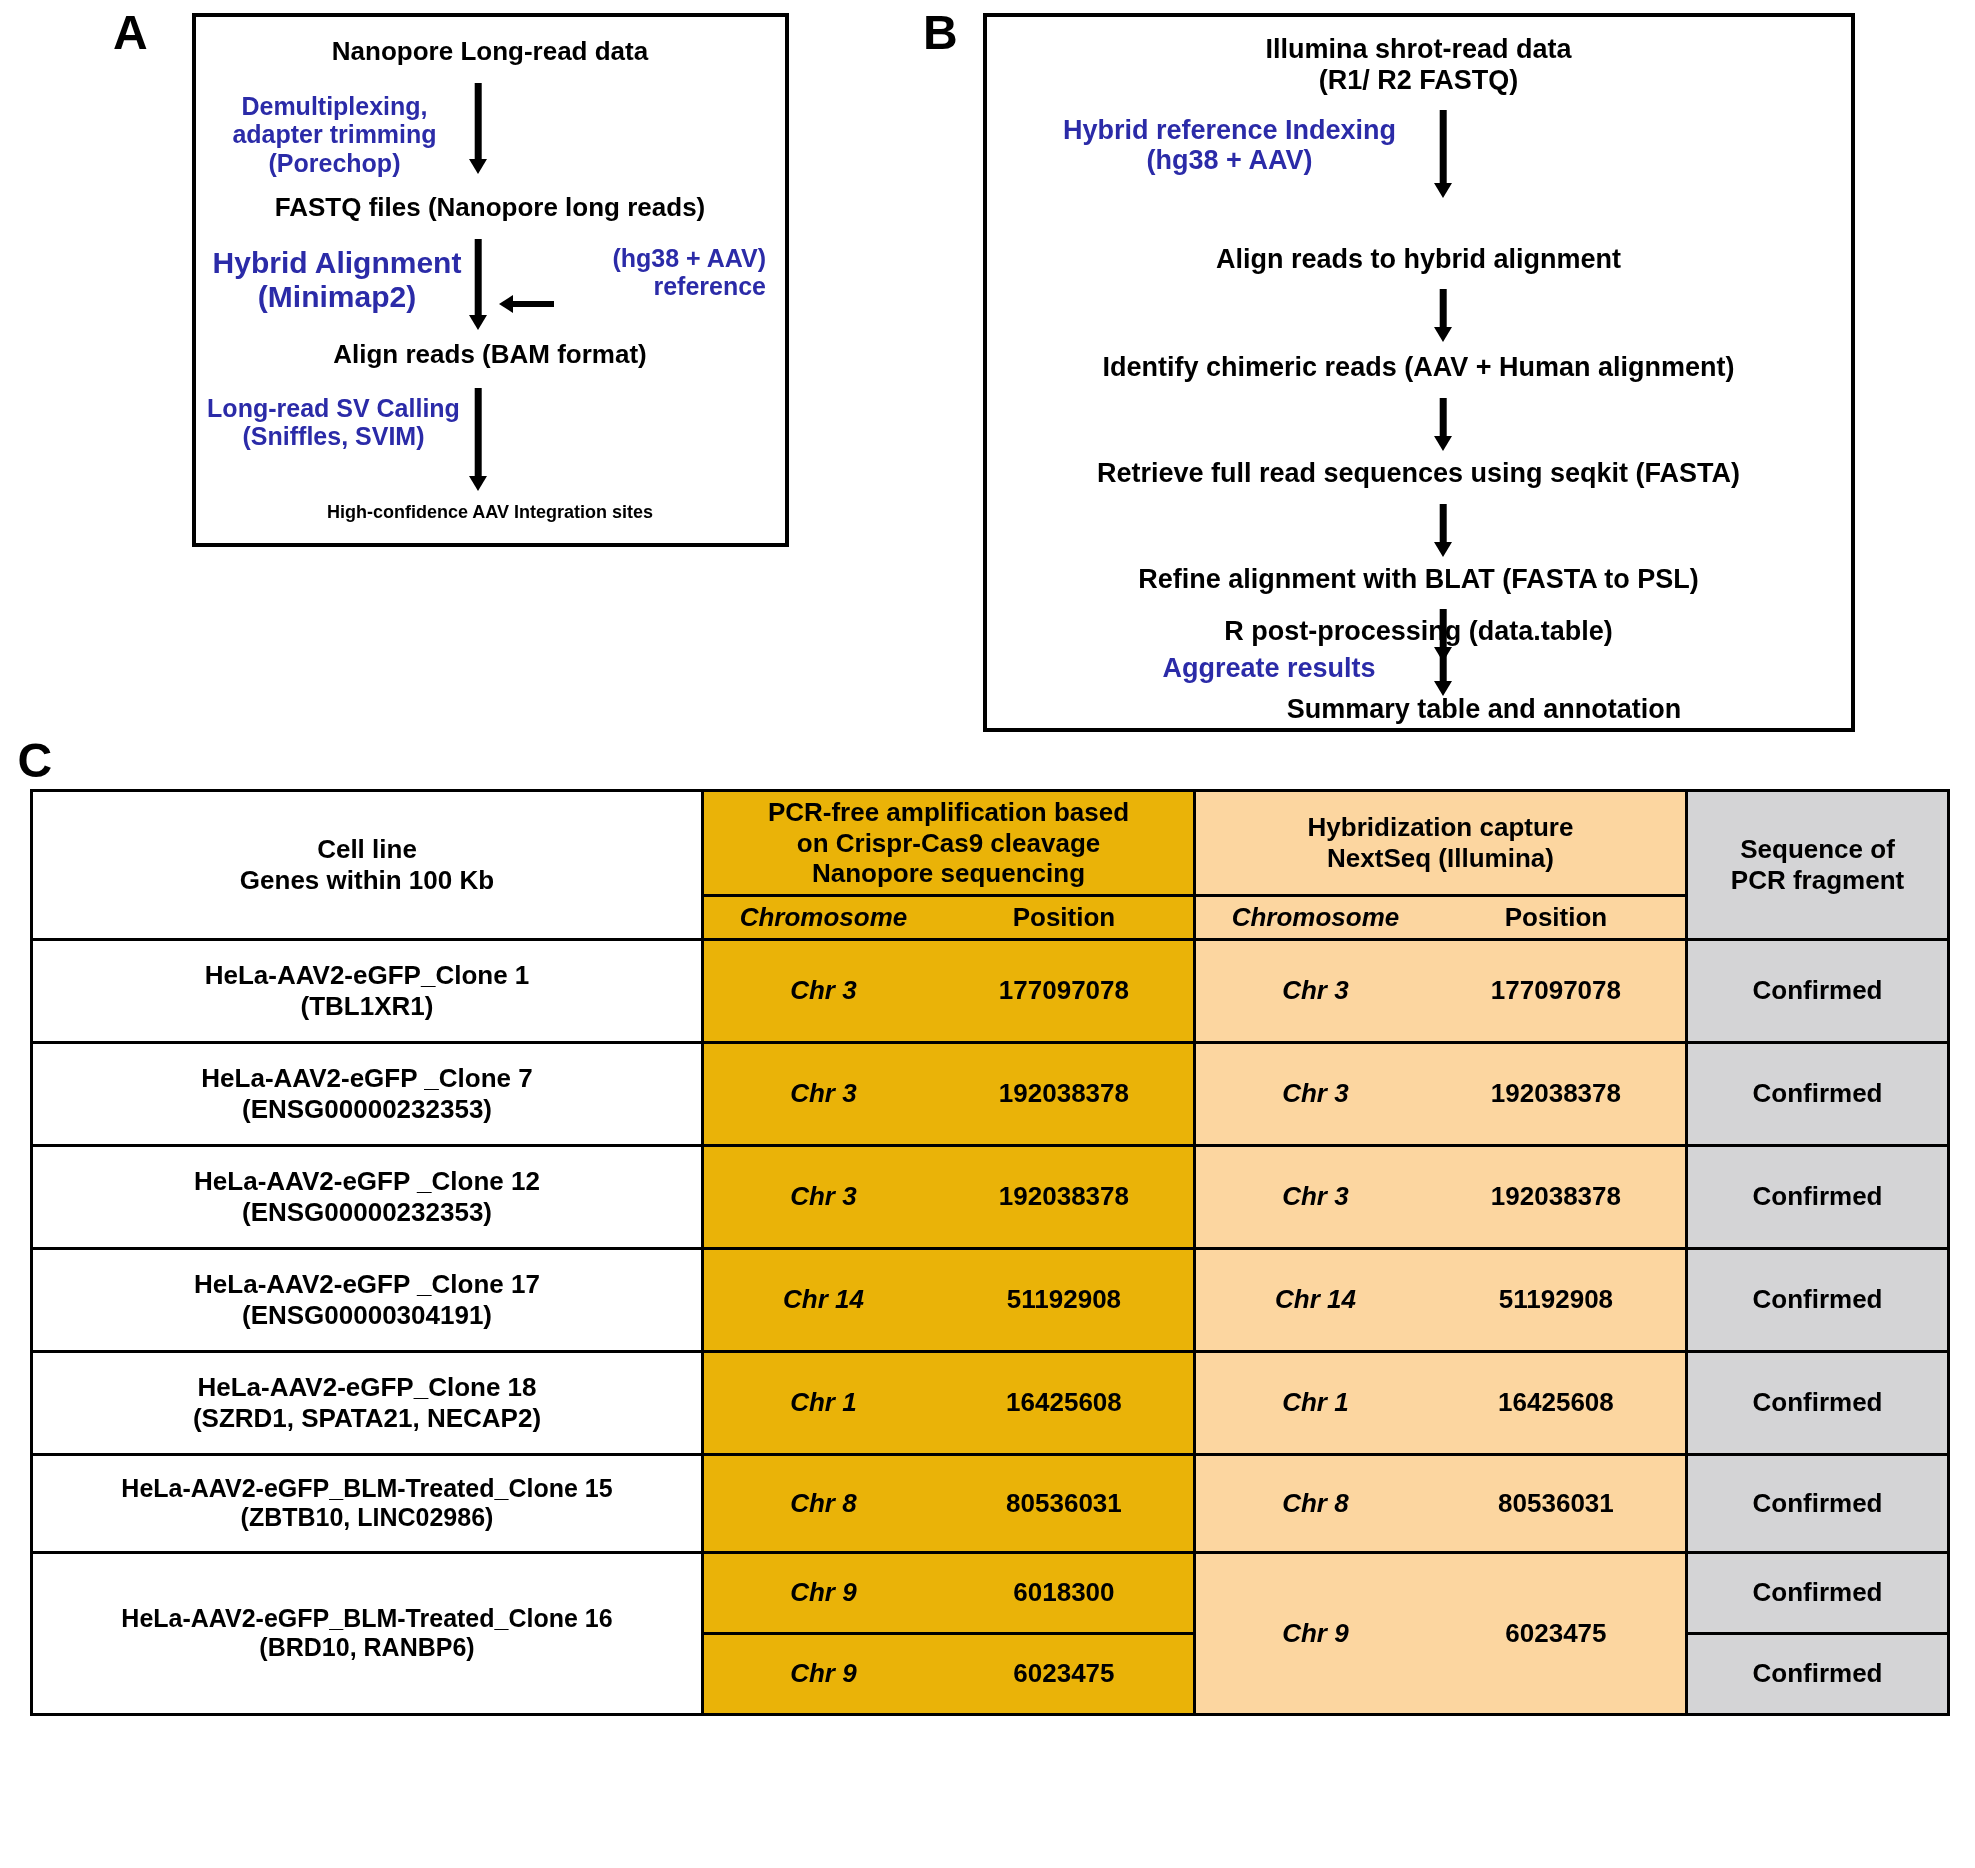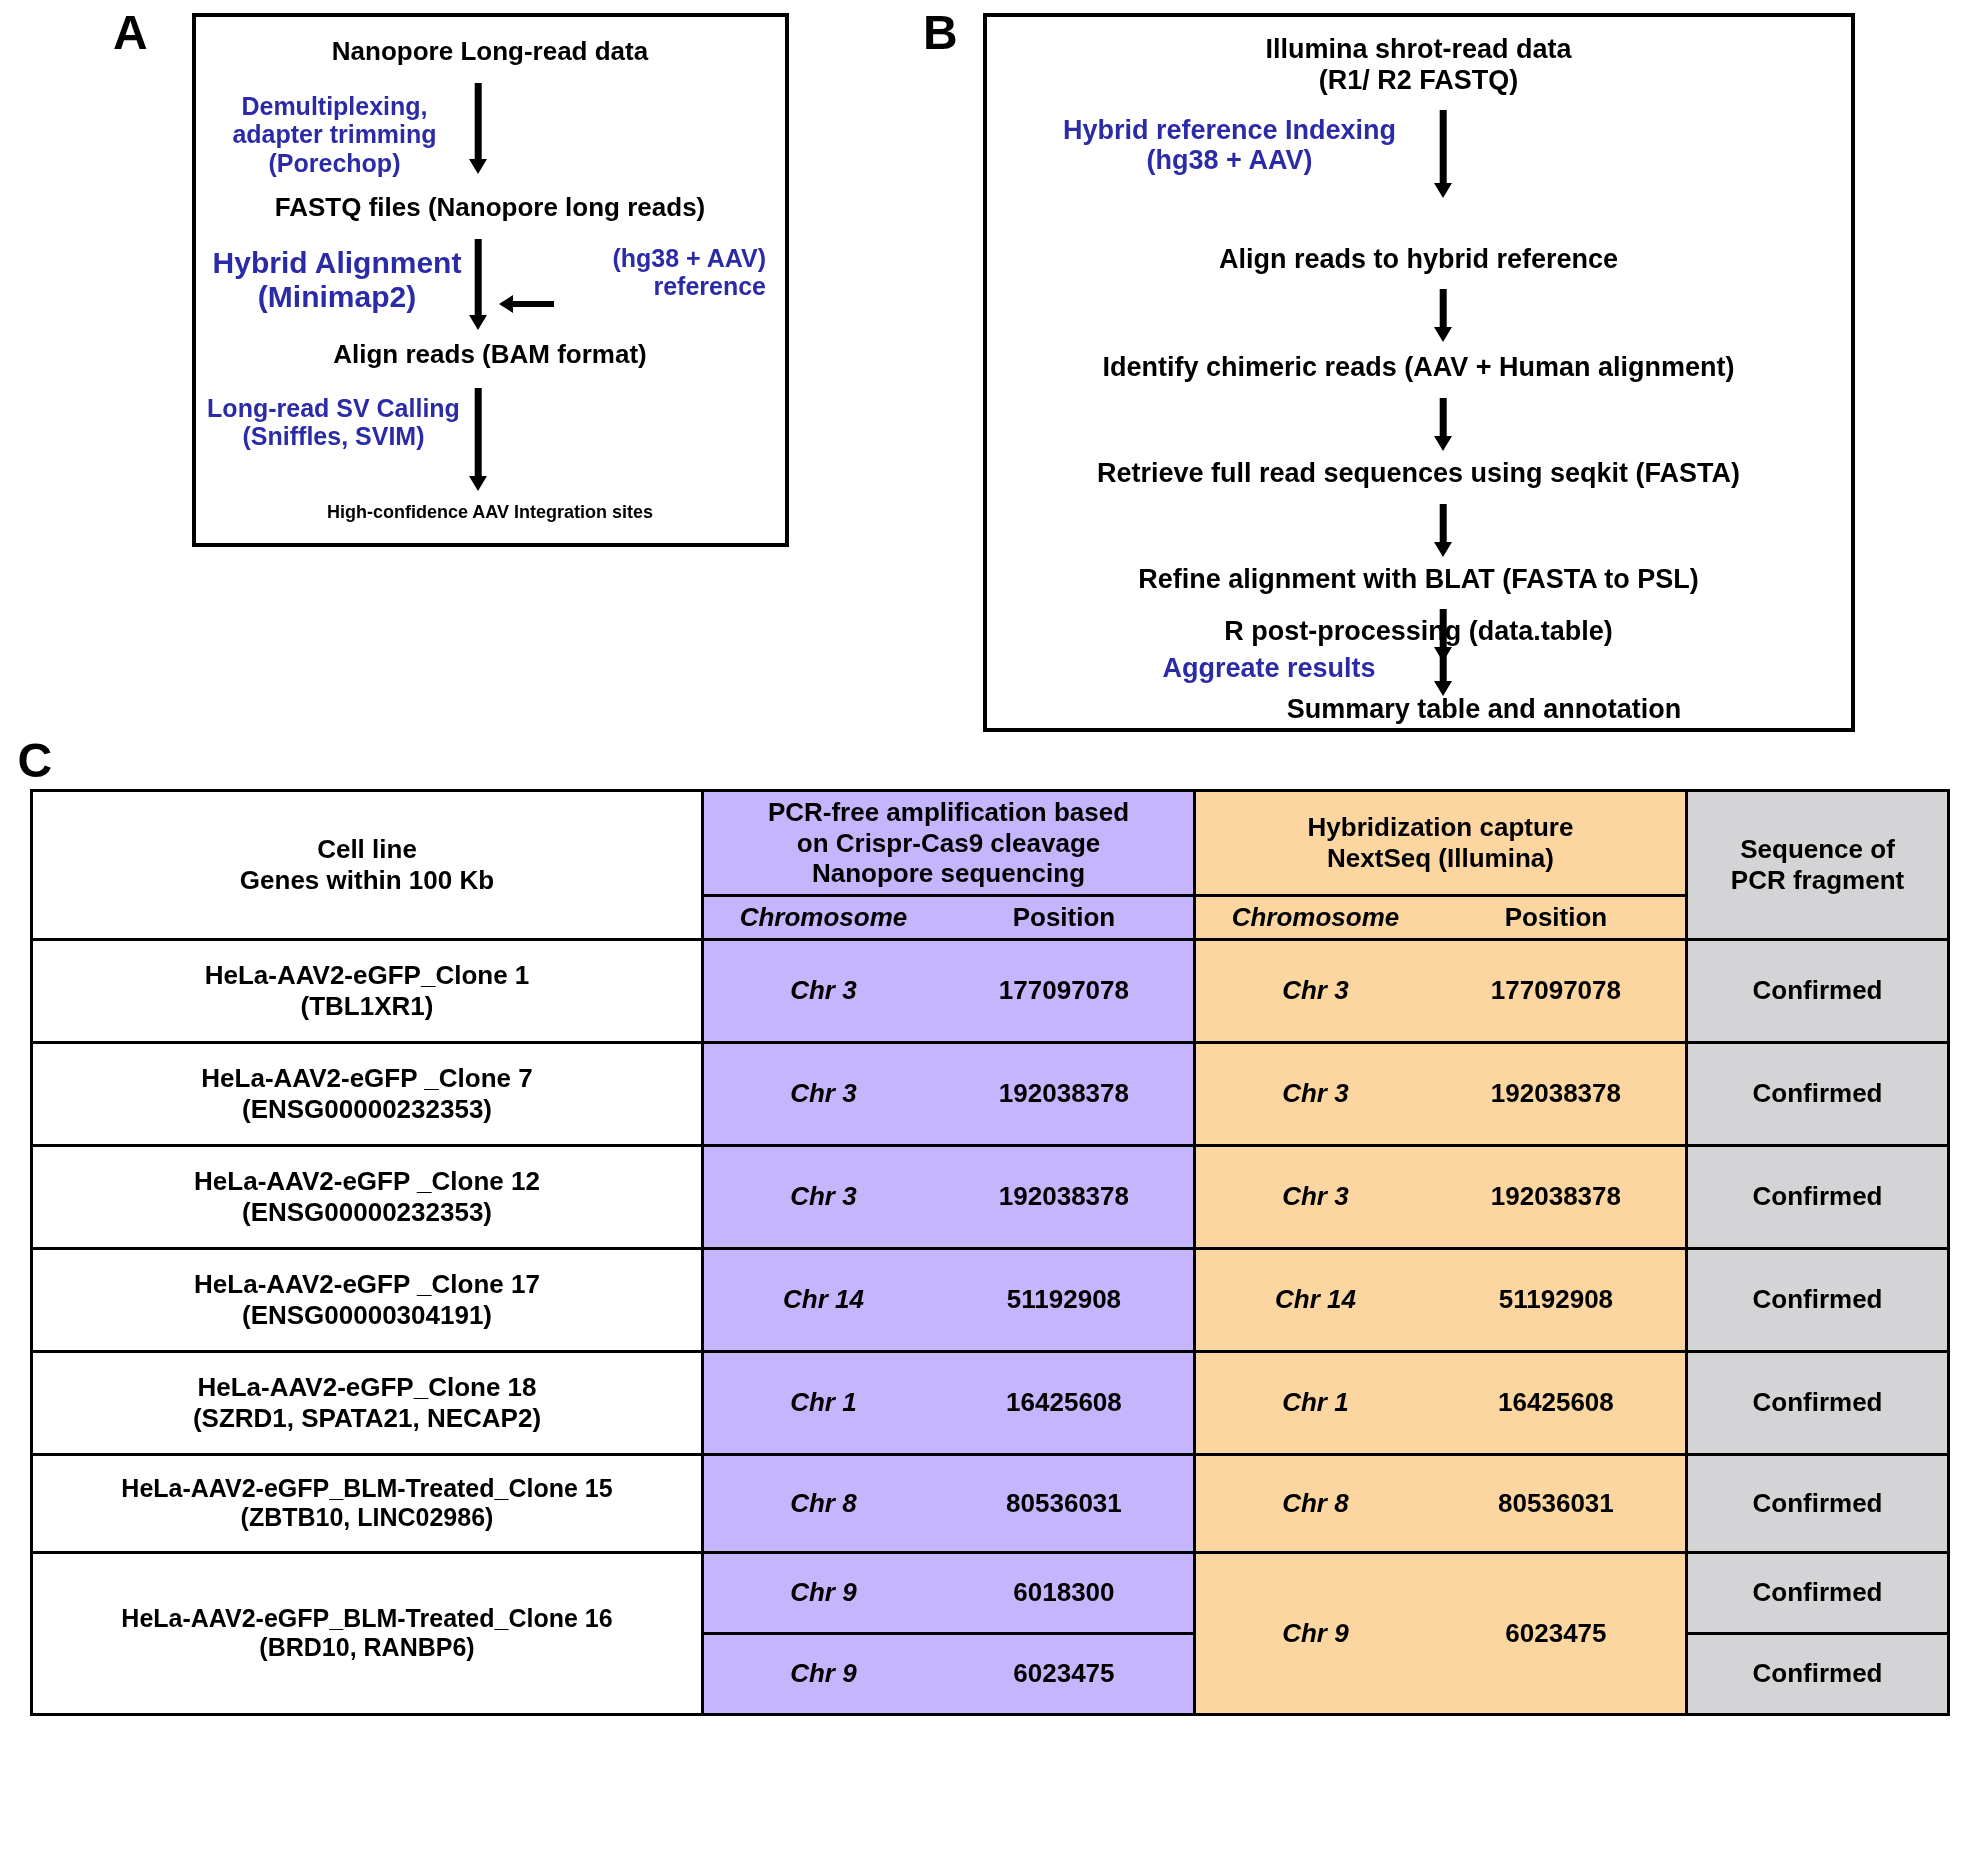--- a/index.html
+++ b/index.html
@@ -109,21 +109,21 @@
     border: 3px solid #000;
     text-align: center;
     vertical-align: middle;
     font-weight: bold;
     font-size: 26px;
     line-height: 1.18;
     padding: 5px 4px;
     box-sizing: border-box;
   }
   .c-white  { background: #ffffff; }
-  .c-green  { background: #c4b5fd; }
+  .c-green  { background: #eab308; }
   .c-orange { background: #fcd6a0; }
   .c-gray   { background: #d4d4d6; }
 
   .hdr-main { font-size: 28px; }
   .hdr-sub  { font-size: 27px; }
   .cellline { font-size: 27px; }
   .datacell { font-size: 27px; }
 
   .two-col {
     display: flex;
@@ -184,21 +184,21 @@
   <div class="flow-node blk" style="left:0; top:17.6px; width:863px; font-size:27px;">Illumina shrot-read data
 (R1/ R2 FASTQ)</div>
 
   <div class="arrow-v" style="left:456px; top:93px;">
     <div class="shaft" style="height:73px;"></div>
     <div class="head" style="top:73px;"></div>
   </div>
   <div class="flow-node blu" style="left:61px; top:98px; width:363px; font-size:27px;">Hybrid reference Indexing
 (hg38 + AAV)</div>
 
-  <div class="flow-node blk" style="left:0; top:227px; width:863px; font-size:27px;">Align reads to hybrid reference</div>
+  <div class="flow-node blk" style="left:0; top:227px; width:863px; font-size:27px;">Align reads to hybrid alignment</div>
 
   <div class="arrow-v" style="left:456px; top:272px;">
     <div class="shaft" style="height:38px;"></div>
     <div class="head" style="top:38px;"></div>
   </div>
 
   <div class="flow-node blk" style="left:0; top:335px; width:863px; font-size:27px;">Identify chimeric reads (AAV + Human alignment)</div>
 
   <div class="arrow-v" style="left:456px; top:381px;">
     <div class="shaft" style="height:38px;"></div>

